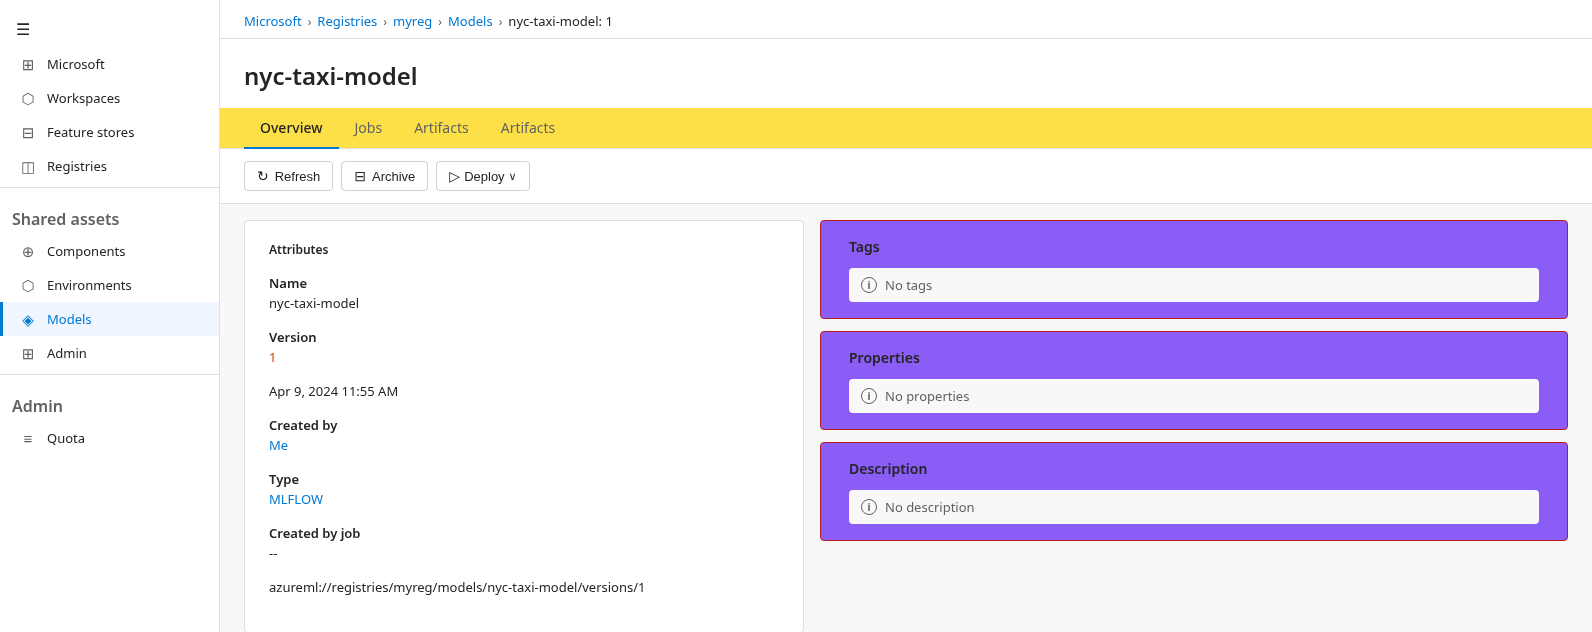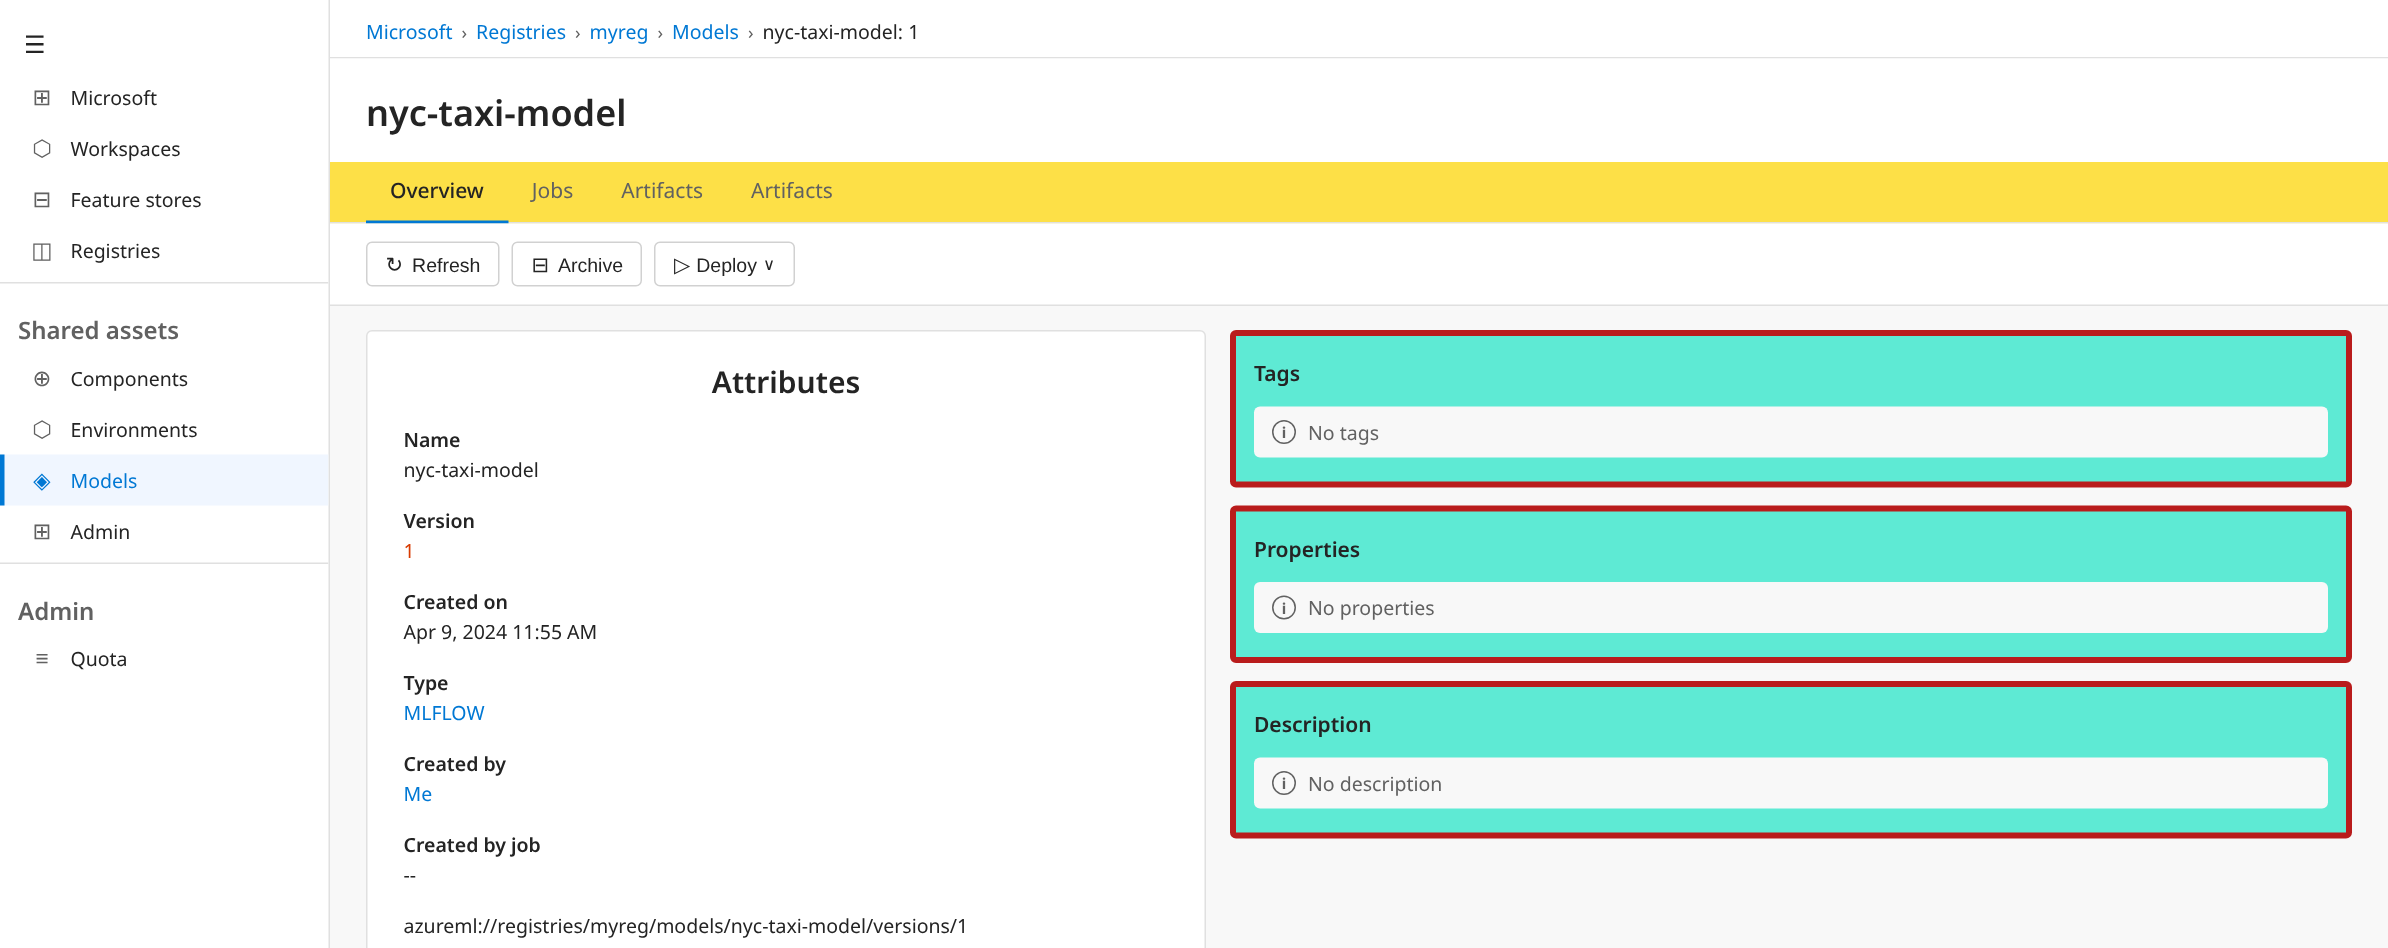--- a/index.html
+++ b/index.html
@@ -160,25 +160,24 @@
     
     .attributes-card {
       background: #fff;
       border: 1px solid #e0e0e0;
       border-radius: 4px;
       padding: 20px 24px;
       flex: 0 0 560px;
       max-width: 580px;
     }
     .card-title {
-      font-size: 20px;
+      font-size: 12px;
       font-weight: 600;
       color: #242424;
       margin-bottom: 16px;
-      text-align: center;
     }
     .attr-row {
       margin-bottom: 16px;
     }
     .attr-label {
       font-size: 13px;
       font-weight: 600;
       color: #242424;
       margin-bottom: 2px;
     }
@@ -190,24 +189,24 @@
     .attr-value.orange-value { color: #d83b01; }
 
     
     .right-panels {
       flex: 1;
       display: flex;
       flex-direction: column;
       gap: 12px;
     }
     .info-panel {
-      background: #5eead4;
-      border: 4px solid #b91c1c;
+      background: #8b5cf6;
+      border: 1px solid #b91c1c;
       border-radius: 4px;
-      padding: 16px 12px;
+      padding: 16px 28px;
     }
     .panel-title {
       font-size: 14px;
       font-weight: 600;
       color: #242424;
       margin-bottom: 12px;
     }
     .no-data-row {
       display: flex;
       align-items: center;
@@ -344,32 +343,31 @@
         <div class="attr-label">Name</div>
         <div class="attr-value">nyc-taxi-model</div>
       </div>
 
       <div class="attr-row">
         <div class="attr-label">Version</div>
         <div class="attr-value orange-value">1</div>
       </div>
 
       <div class="attr-row">
-        <div class="attr-label">Created on</div>
         <div class="attr-value">Apr 9, 2024 11:55 AM</div>
+      </div>
+
+      <div class="attr-row">
+        <div class="attr-label">Created by</div>
+        <div class="attr-value link-value">Me</div>
       </div>
 
       <div class="attr-row">
         <div class="attr-label">Type</div>
         <div class="attr-value link-value">MLFLOW</div>
-      </div>
-
-      <div class="attr-row">
-        <div class="attr-label">Created by</div>
-        <div class="attr-value link-value">Me</div>
       </div>
 
       <div class="attr-row">
         <div class="attr-label">Created by job</div>
         <div class="attr-value">--</div>
       </div>
 
       <div class="attr-row">
         <div class="attr-value">azureml://registries/myreg/models/nyc-taxi-model/versions/1</div>
       </div>

